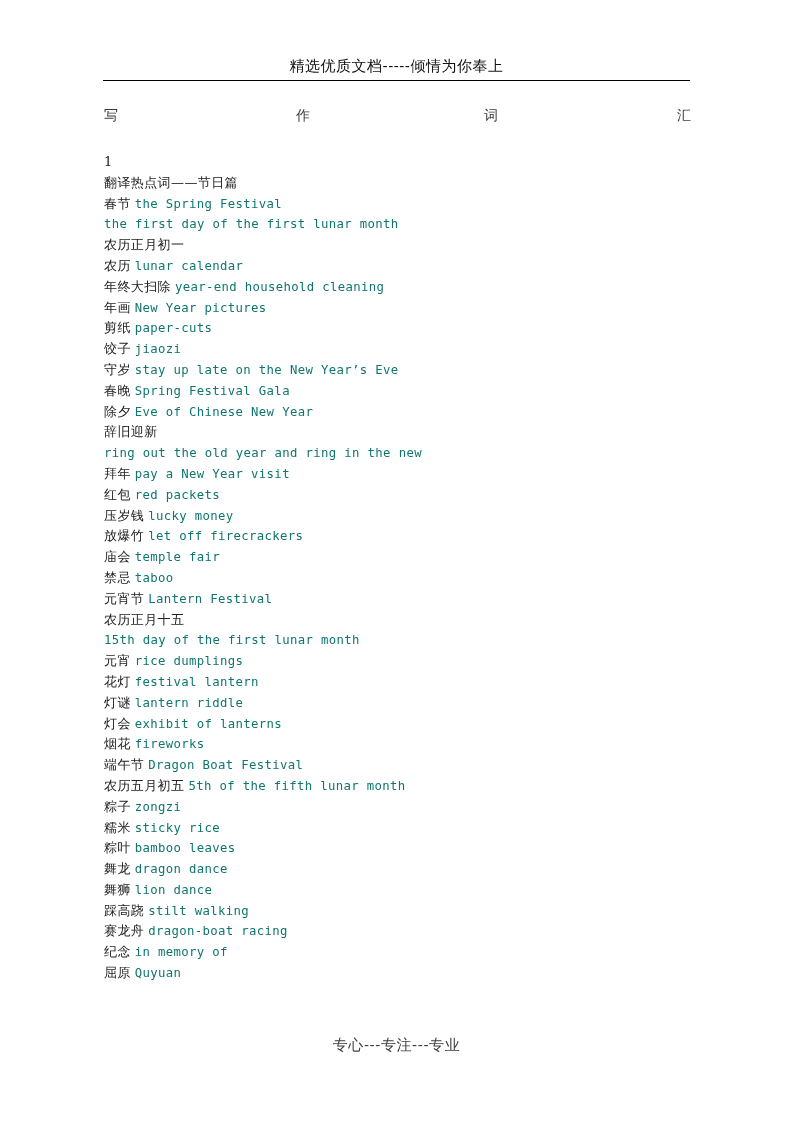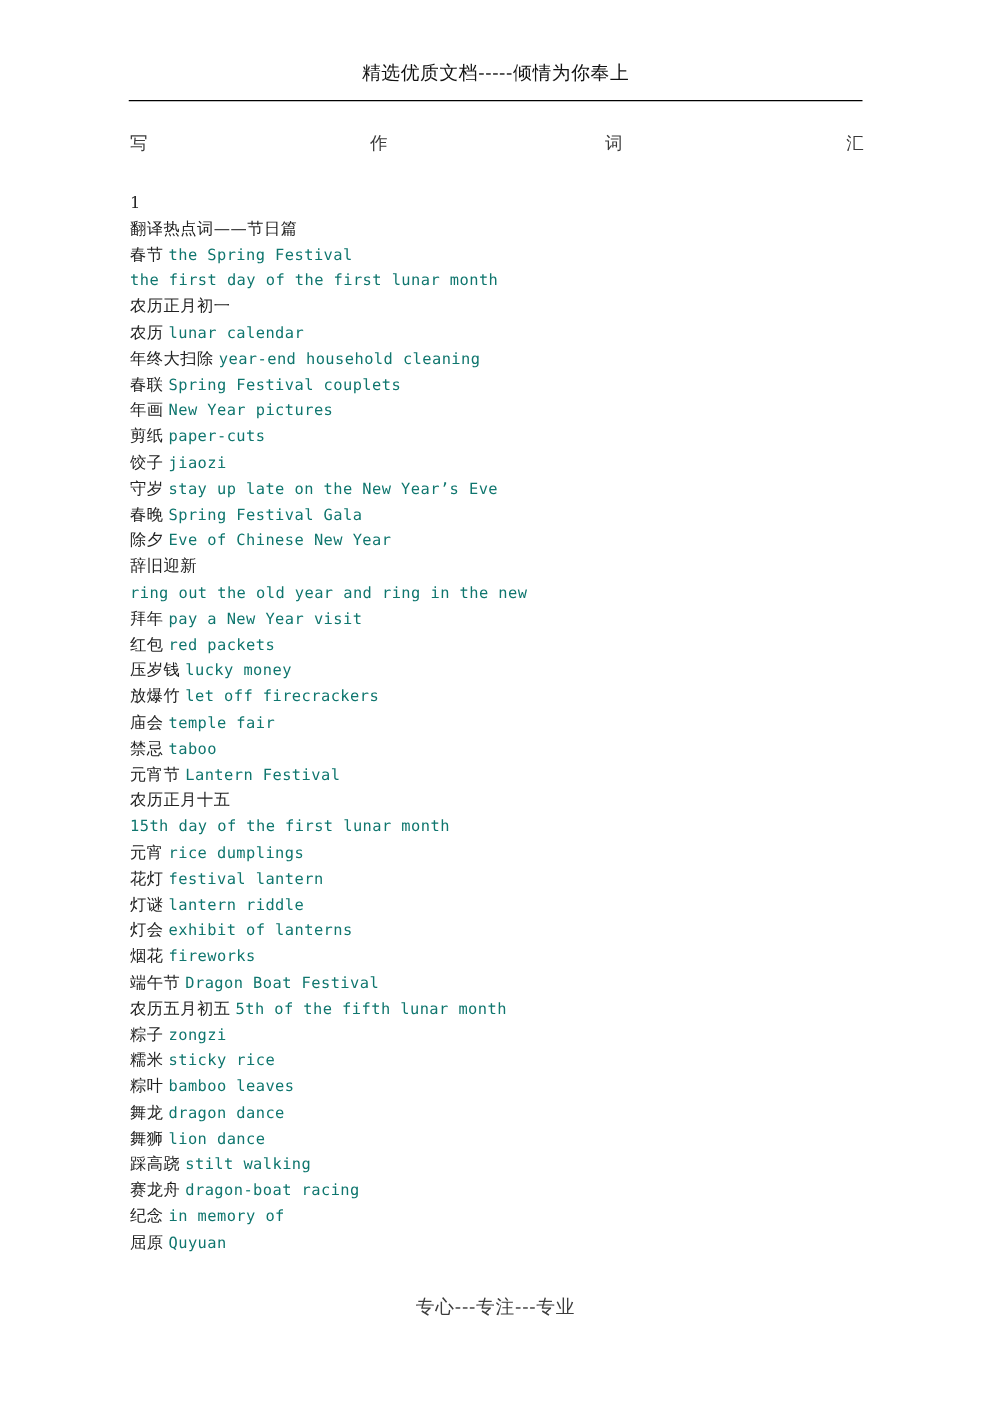--- a/index.html
+++ b/index.html
@@ -16,21 +16,21 @@
     overflow: hidden;
     font-family: "Liberation Serif", "DejaVu Serif", serif;
     color: #1a1a1a;
     -webkit-font-smoothing: antialiased;
   }
 
   
   .header {
     position: absolute;
     left: 103px;
-    top: 48px;
+    top: 56px;
     width: 587px;
     text-align: center;
   }
   .header-text {
     font-family: "DejaVu Serif", "Liberation Serif", serif;
     font-size: 15px;
     line-height: 20px;
     letter-spacing: 0.5px;
     color: #111111;
     white-space: nowrap;
@@ -133,21 +133,20 @@
   </div>
 
   <div class="body-block" id="body-block">
       <div class="line cjk-lead"><span class="cn">1</span></div>
       <div class="line cjk-lead"><span class="cn">翻译热点词——节日篇</span></div>
       <div class="line cjk-lead"><span class="cn">春节</span><span class="gap"></span><span class="en">the Spring Festival</span></div>
       <div class="line"><span class="en">the first day of the first lunar month</span></div>
       <div class="line cjk-lead"><span class="cn">农历正月初一</span></div>
       <div class="line cjk-lead"><span class="cn">农历</span><span class="gap"></span><span class="en">lunar calendar</span></div>
       <div class="line cjk-lead"><span class="cn">年终大扫除</span><span class="gap"></span><span class="en">year-end household cleaning</span></div>
-      <div class="line cjk-lead"><span class="cn">春联</span><span class="gap"></span><span class="en">Spring Festival couplets</span></div>
       <div class="line cjk-lead"><span class="cn">年画</span><span class="gap"></span><span class="en">New Year pictures</span></div>
       <div class="line cjk-lead"><span class="cn">剪纸</span><span class="gap"></span><span class="en">paper-cuts</span></div>
       <div class="line cjk-lead"><span class="cn">饺子</span><span class="gap"></span><span class="en">jiaozi</span></div>
       <div class="line cjk-lead"><span class="cn">守岁</span><span class="gap"></span><span class="en">stay up late on the New Year’s Eve</span></div>
       <div class="line cjk-lead"><span class="cn">春晚</span><span class="gap"></span><span class="en">Spring Festival Gala</span></div>
       <div class="line cjk-lead"><span class="cn">除夕</span><span class="gap"></span><span class="en">Eve of Chinese New Year</span></div>
       <div class="line cjk-lead"><span class="cn">辞旧迎新</span></div>
       <div class="line"><span class="en">ring out the old year and ring in the new</span></div>
       <div class="line cjk-lead"><span class="cn">拜年</span><span class="gap"></span><span class="en">pay a New Year visit</span></div>
       <div class="line cjk-lead"><span class="cn">红包</span><span class="gap"></span><span class="en">red packets</span></div>

